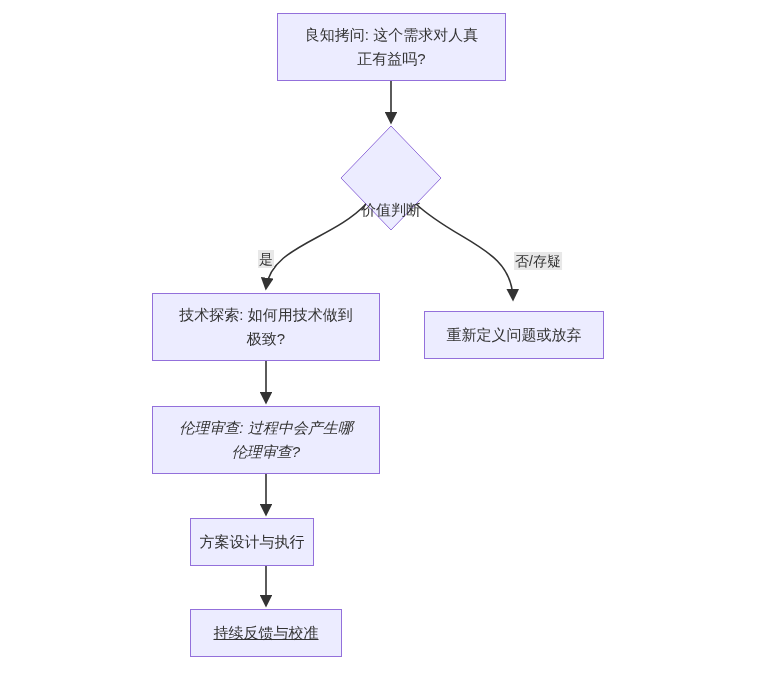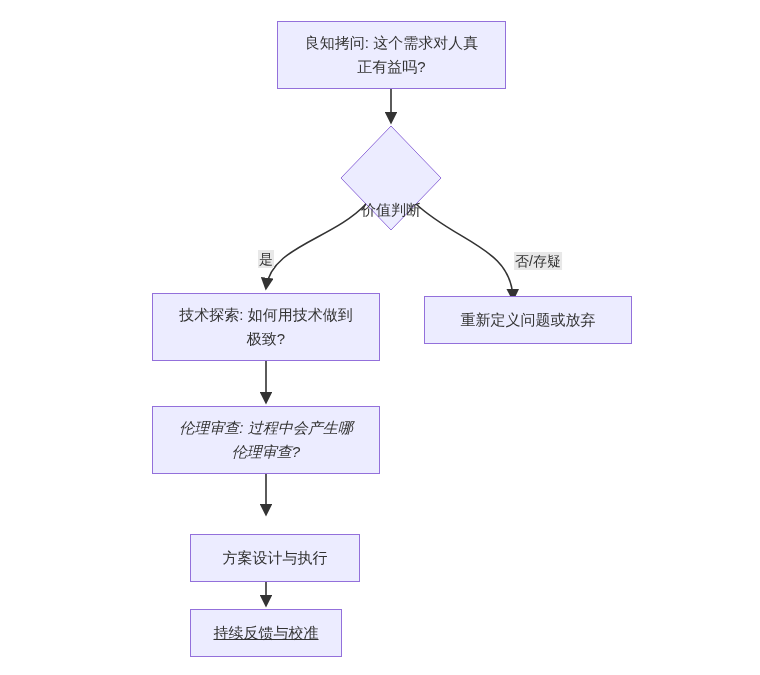--- a/index.html
+++ b/index.html
@@ -74,42 +74,42 @@
     <path class="edge-path" d="M391,81 L391,122" marker-end="url(#arrowhead)"></path>
     <path class="edge-path" d="M366,204 C332,240 271,246 266,288" marker-end="url(#arrowhead)"></path>
     <path class="edge-path" d="M416,204 C458,243 512,248 513,299" marker-end="url(#arrowhead)"></path>
     <path class="edge-path" d="M266,361 L266,402" marker-end="url(#arrowhead)"></path>
     <path class="edge-path" d="M266,474 L266,514" marker-end="url(#arrowhead)"></path>
     <path class="edge-path" d="M266,566 L266,605" marker-end="url(#arrowhead)"></path>
 
     <polygon class="diamond-shape" points="391,126 441,178 391,230 341,178"></polygon>
   </svg>
 
-  <div class="node" style="left:277px; top:13px; width:229px; height:68px;margin-top:8px;">
+  <div class="node" style="left:277px; top:13px; width:229px; height:68px;">
     <div>良知拷问: 这个需求对人真</div>
     <div>正有益吗?</div>
   </div>
 
   <div class="diamond-label" style="left:391px; top:178px;">价值判断</div>
 
   <div class="node" style="left:152px; top:293px; width:228px; height:68px;text-align:center;">
     <div>技术探索: 如何用技术做到</div>
     <div>极致?</div>
   </div>
 
-  <div class="node" style="left:424px; top:296px; width:208px; height:48px;">
+  <div class="node" style="left:424px; top:311px; width:180px; height:48px;">
     <div>重新定义问题或放弃</div>
   </div>
 
   <div class="node" style="left:152px; top:406px; width:228px; height:68px;font-style:italic;">
     <div>伦理审查: 过程中会产生哪</div>
     <div>伦理审查?</div>
   </div>
 
-  <div class="node" style="left:190px; top:534px; width:170px; height:48px;">
+  <div class="node" style="left:190px; top:518px; width:124px; height:48px;">
     <div>方案设计与执行</div>
   </div>
 
   <div class="node" style="left:190px; top:609px; width:152px; height:48px;text-decoration:underline;">
     <div>持续反馈与校准</div>
   </div>
 
   <div class="edge-label" style="left:266px; top:259px;">是</div>
   <div class="edge-label" style="left:538px; top:261px;text-align:right;">否/存疑</div>
 

